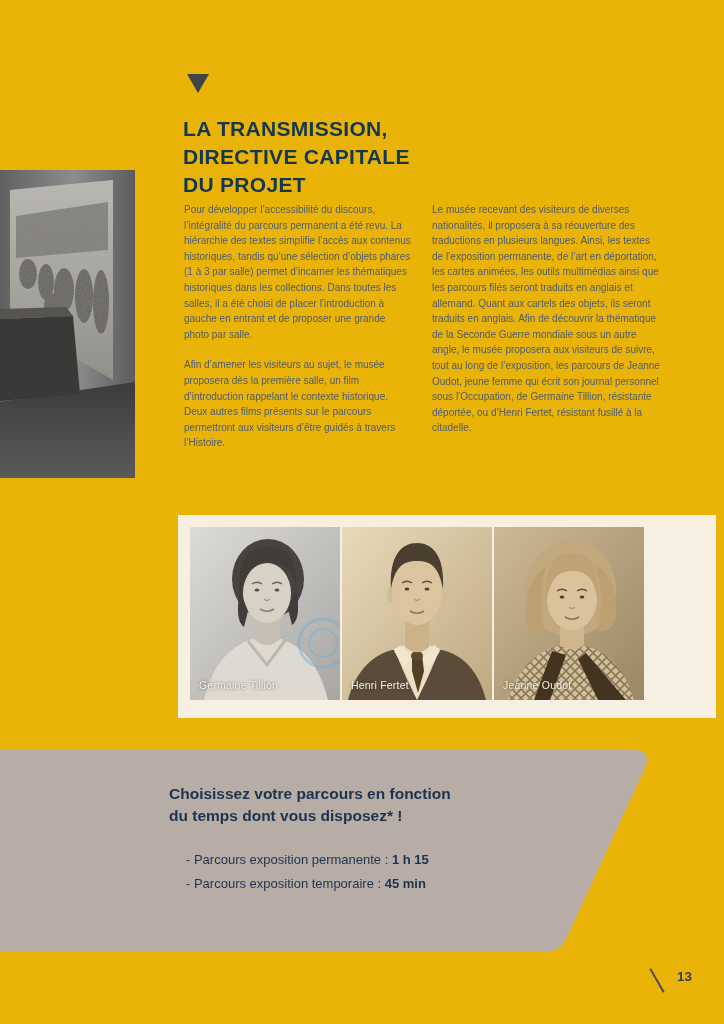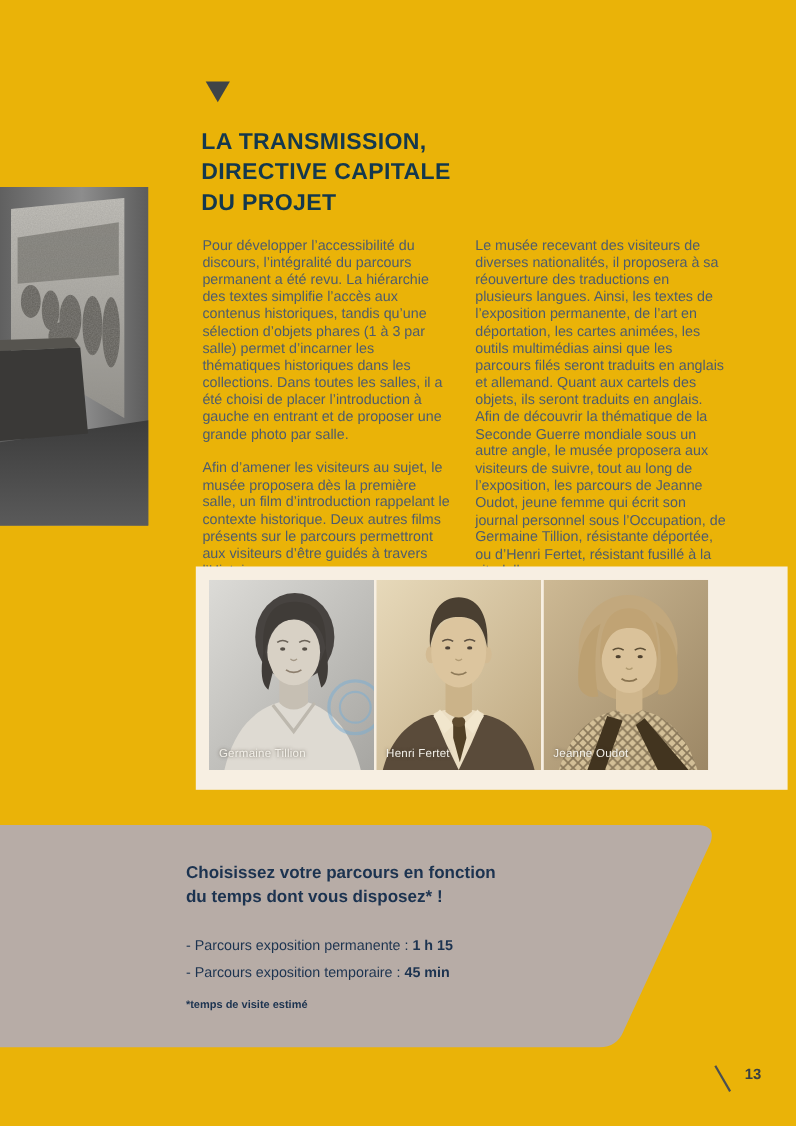--- a/index.html
+++ b/index.html
@@ -19,22 +19,22 @@
     position:absolute; left:183px; top:101px; width:234px;
     font-size:21px; font-weight:bold; line-height:28px;
     color:#14384d; letter-spacing:0.3px; text-transform:uppercase;
   }
 
   
   .exhibit { position:absolute; left:0; top:170px; display:block; }
 
   
   .col {
-    position:absolute; top:215px; width:228px;
-    font-size:13px; line-height:15.6px; color:#4e5c6e;
+    position:absolute; top:202px; width:228px;
+    font-size:10px; line-height:15.6px; color:#4e5c6e;
   }
   .col p { margin:0 0 15px 0; }
   .col1 { left:184px; }
   .col2 { left:432px; width:231px; }
 
   
   .photo-panel {
     position:absolute; left:178px; top:515px; width:538px; height:203px;
     background:#f7efe2;
   }
@@ -49,21 +49,21 @@
     text-shadow:0 0 3px rgba(70,62,50,0.75);
   }
 
   
   .parcours-shape { position:absolute; left:0; top:748px; display:block; }
   .parcours-content { position:absolute; left:169px; top:783px; width:330px; }
   .parcours-title {
     width:302px; margin:0 0 25px 0;
     font-size:15.5px; font-weight:bold; line-height:22px; color:#1c3350;
   }
-  .parcours-item { font-size:13px; color:#1c3350; margin-bottom:9px; }
+  .parcours-item { font-size:13px; color:#1c3350; margin-bottom:9px;margin-left:17px; }
   .parcours-item .val { font-weight:bold; }
   .parcours-footnote {
     margin-top:17px; font-size:10px; font-weight:bold; color:#1c3350;
   }
 
   
   .footer-slash {
     position:absolute; left:656px; top:967px; width:2px; height:27px;
     background:#4a4f52; transform:rotate(-30deg);
   }
@@ -232,19 +232,18 @@
   <div class="parcours-content">
     <p class="parcours-title">Choisissez votre parcours en fonction du temps dont vous disposez* !</p>
     <div class="parcours-list">
       <div class="parcours-item">
         <span>- Parcours exposition permanente : </span><span class="val">1 h 15</span>
       </div>
       <div class="parcours-item">
         <span>- Parcours exposition temporaire : </span><span class="val">45 min</span>
       </div>
     </div>
-    <p class="parcours-footnote">*temps de visite estimé</p>
   </div>
 
   <div class="footer-slash"></div>
   <div class="page-num">13</div>
 
 </div>
 
 </body></html>

